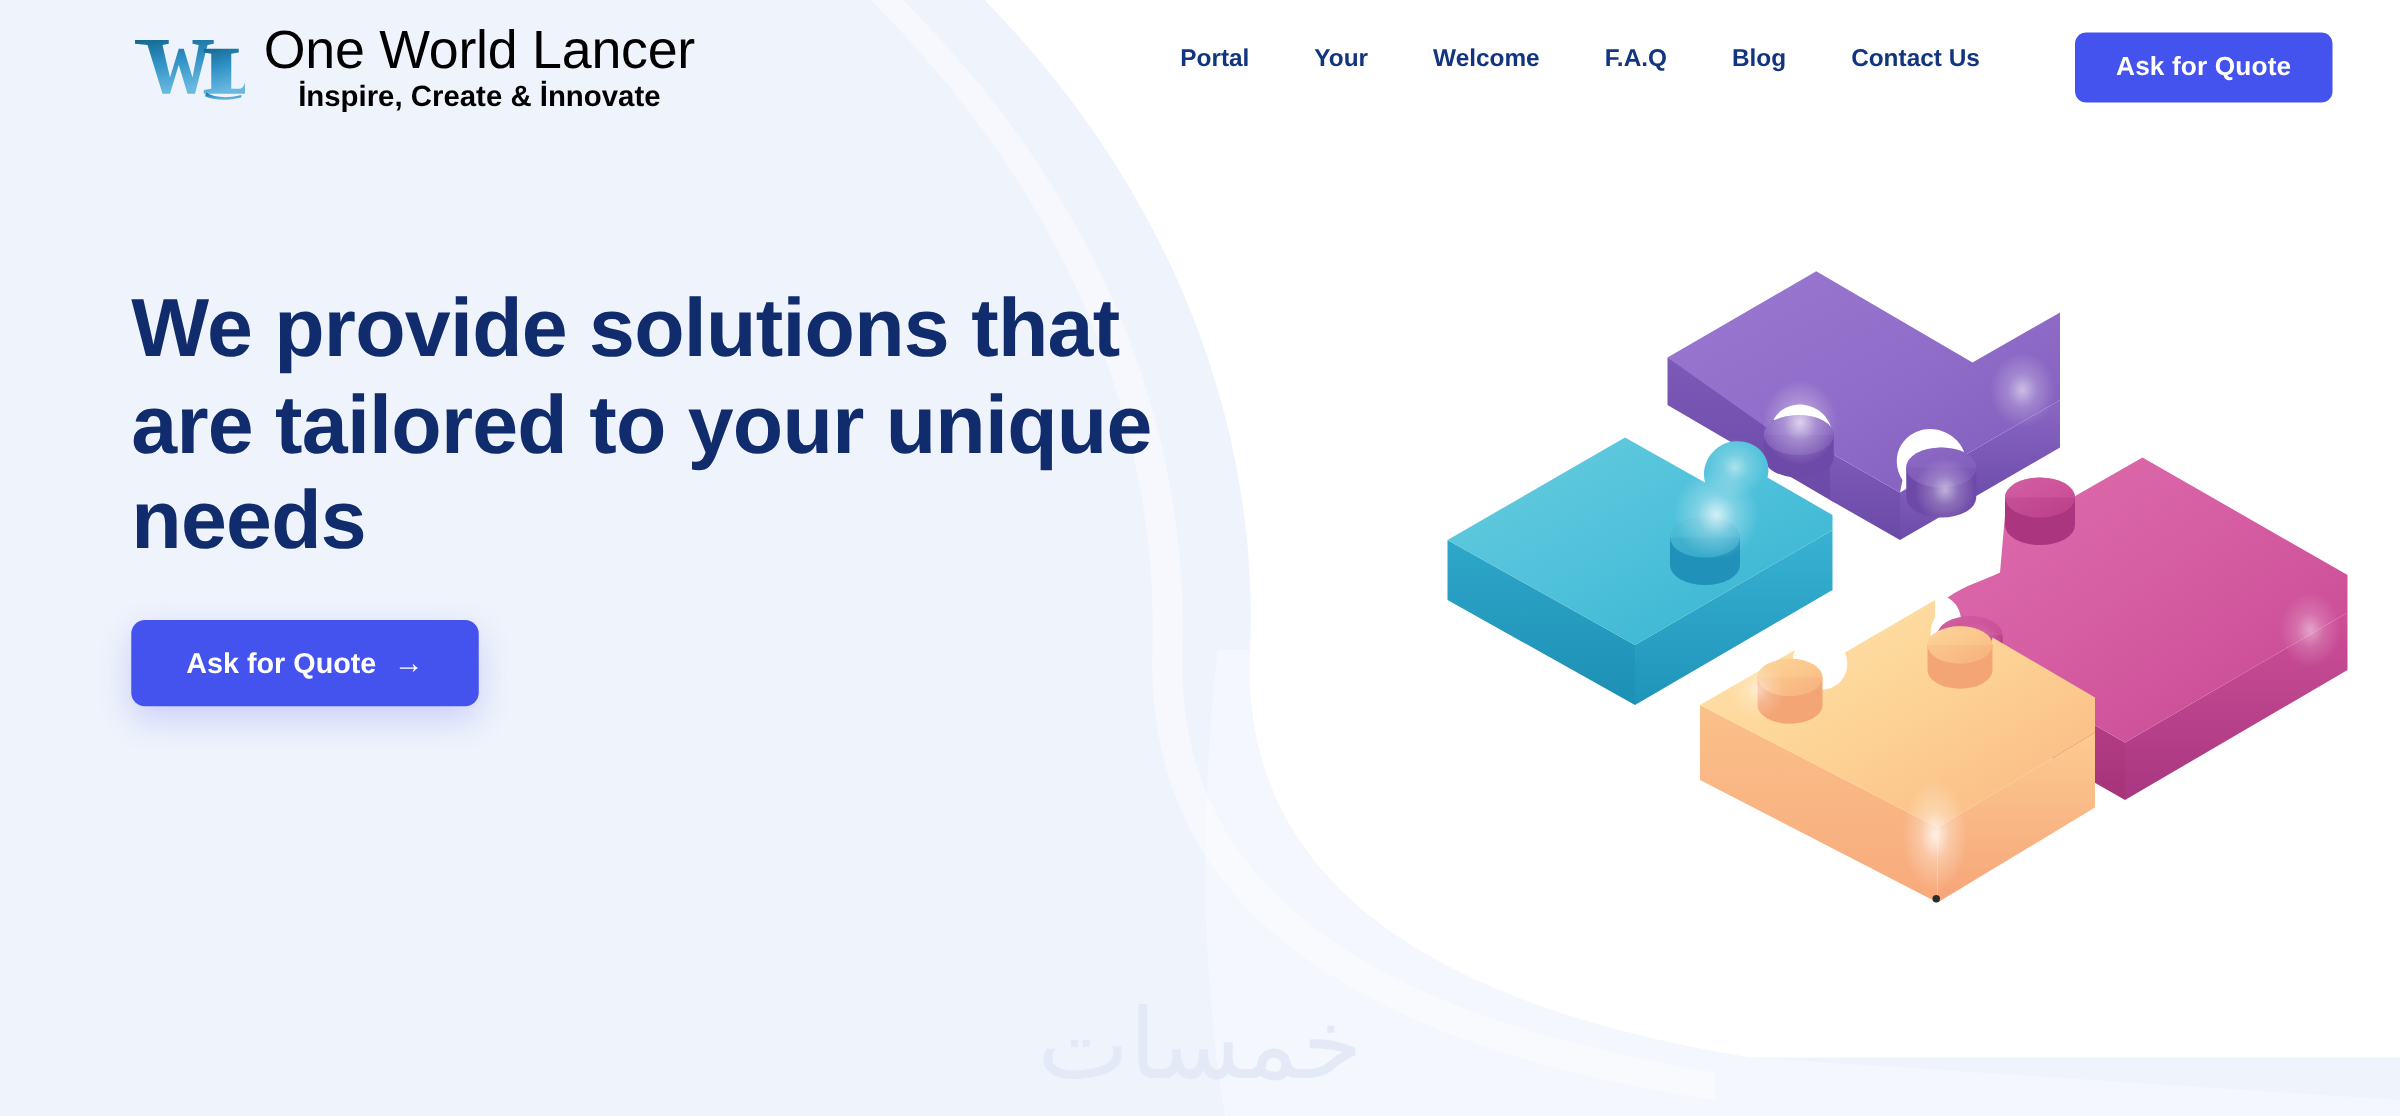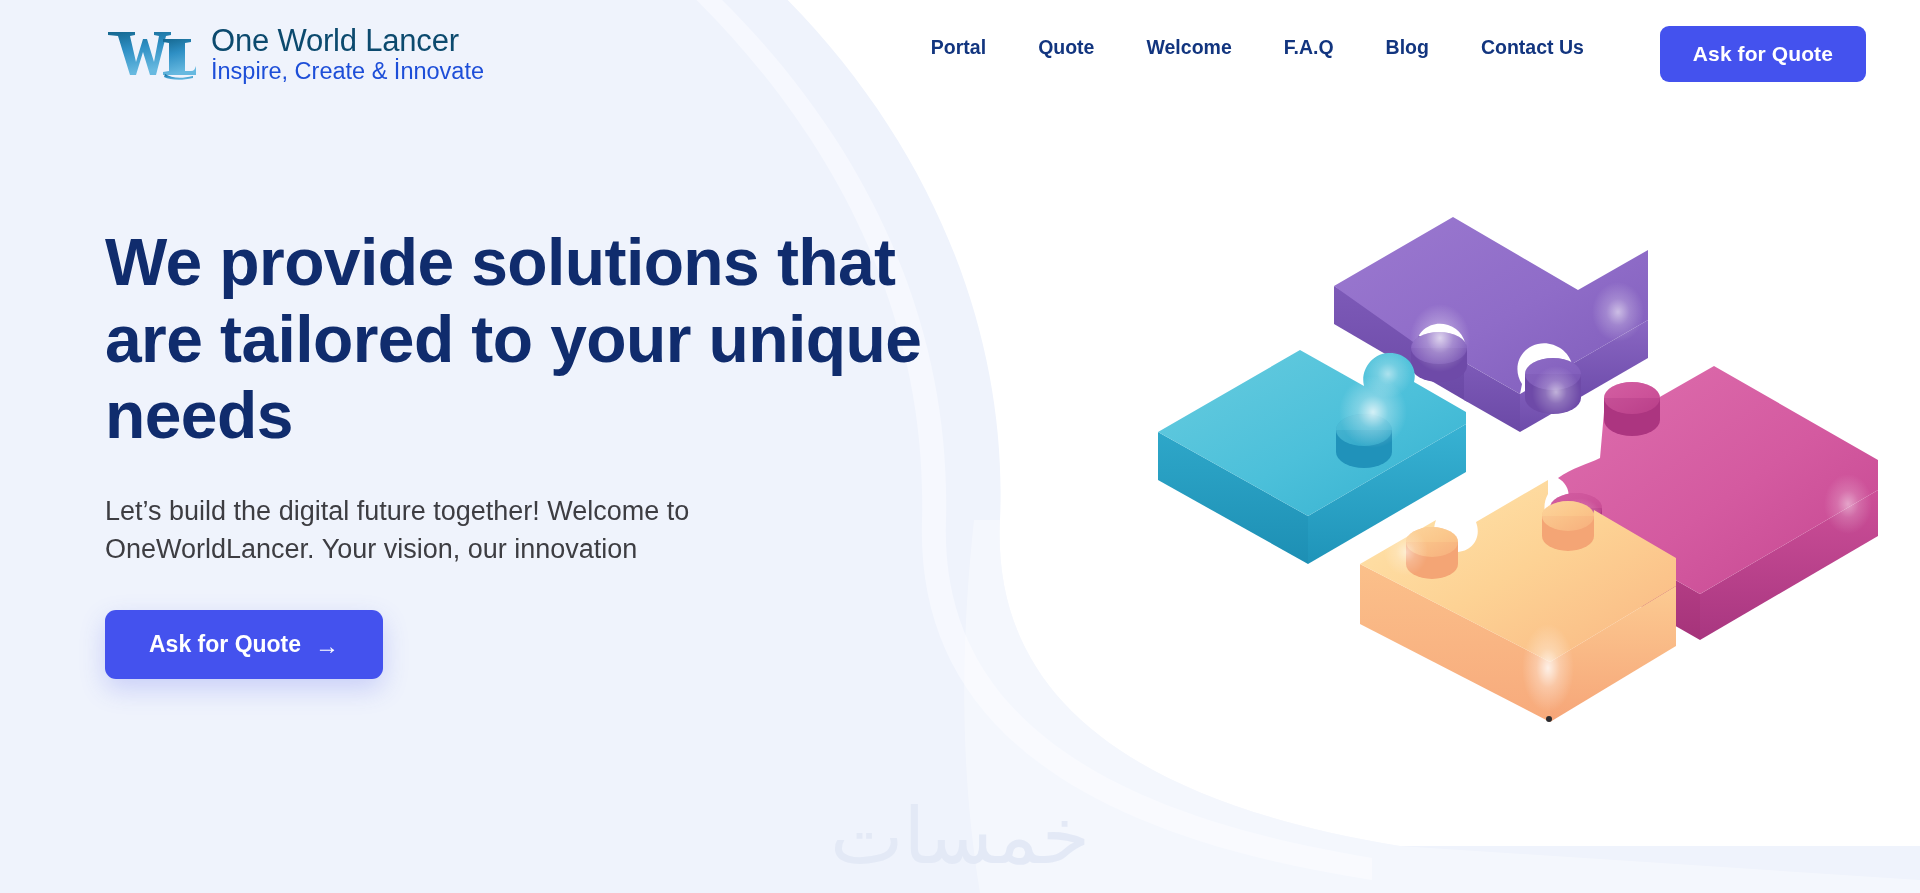--- a/index.html
+++ b/index.html
@@ -62,33 +62,34 @@
   }
 
   #brand-text {
     display: flex;
     flex-direction: column;
     justify-content: center;
     line-height: 1;
   }
 
   #brand-name {
-    font-size: 31px;
+    font-size: 43px;
     letter-spacing: -0.2px;
-    color: #0c4a6e;
+    color: #000000;
     font-weight: 400;
     white-space: nowrap;
   }
 
   #brand-tagline {
     font-size: 23.5px;
-    color: #1d4ed8;
-    font-weight: 400;
+    color: #000000;
+    font-weight: 700;
     margin-top: 4px;
     white-space: nowrap;
+    text-align: center;
   }
 
   #main-nav {
     margin-left: auto;
     display: flex;
     align-items: flex-start;
     gap: 0;
   }
 
   #main-nav .nav-link {
@@ -258,34 +259,33 @@
         </g>
       </svg>
       <span id="brand-text">
         <span id="brand-name">One World Lancer</span>
         <span id="brand-tagline">İnspire, Create &amp; İnnovate</span>
       </span>
     </a>
 
     <nav id="main-nav">
       <a class="nav-link" href="#">Portal</a>
-      <a class="nav-link" href="#">Quote</a>
+      <a class="nav-link" href="#">Your</a>
       <a class="nav-link" href="#">Welcome</a>
       <a class="nav-link" href="#">F.A.Q</a>
       <a class="nav-link" href="#">Blog</a>
       <a class="nav-link" href="#">Contact Us</a>
       <button id="header-cta" type="button">Ask for Quote</button>
     </nav>
   </header>
 
   <section id="hero">
 
     <div id="hero-copy">
       <h1 id="hero-title">We provide solutions that are tailored to your unique needs</h1>
-      <p id="hero-subtitle">Let’s build the digital future together! Welcome to OneWorldLancer. Your vision, our innovation</p>
       <button id="hero-cta" type="button">
         <span>Ask for Quote</span>
         <span class="cta-arrow">→</span>
       </button>
     </div>
 
     <div id="hero-illustration">
       <svg id="puzzle-svg" viewBox="0 0 740 620" aria-hidden="true">
         <defs>
 

